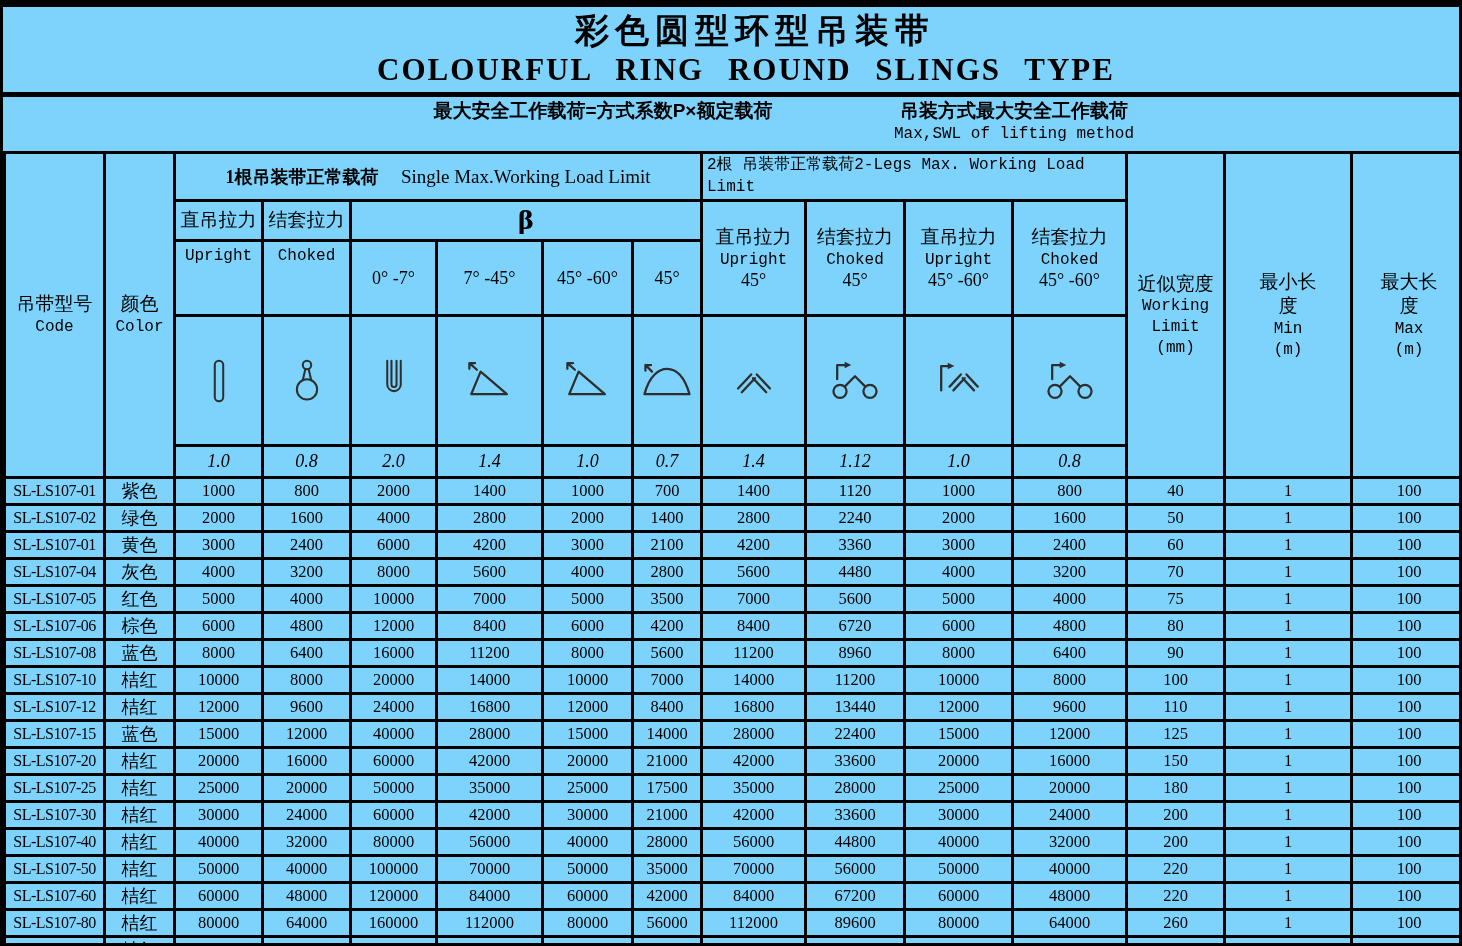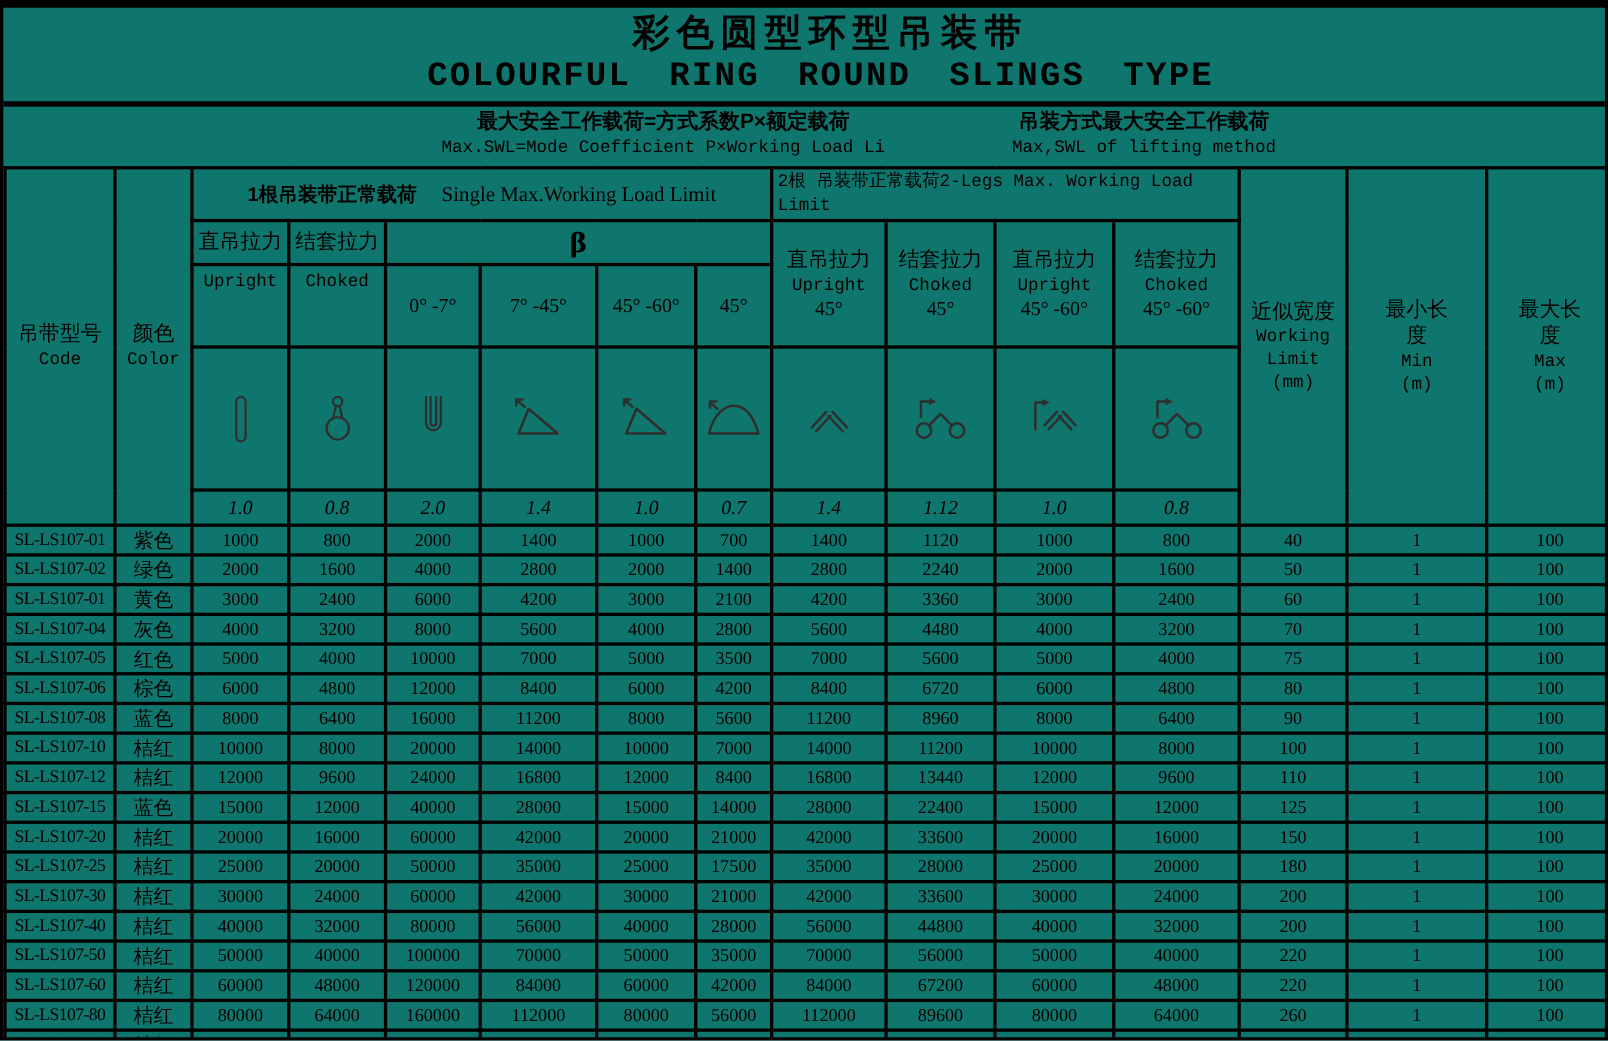--- a/index.html
+++ b/index.html
@@ -1,36 +1,36 @@
 <!DOCTYPE html>
 <html><head>
 <meta charset="utf-8">
 <style>
   html,body{margin:0;padding:0;background:#9a9a9a;}
   .sheet{
-    position:relative;width:1462px;height:946px;background:#0f766e;color:#000;
+    position:relative;width:1462px;height:946px;background:#7dd3fc;color:#000;
     box-sizing:border-box;border-top:7px solid #000;border-left:3px solid #000;
     border-right:3px solid #000;border-bottom:3px solid #000;overflow:hidden;
     font-family:"Liberation Serif",serif;
   }
   .title-block{height:90px;text-align:center;border-bottom:5px solid #000;box-sizing:border-box;padding-top:2px;}
   .title-zh{font-size:34px;font-weight:bold;letter-spacing:6px;text-indent:48px;line-height:1.25;font-family:"Liberation Sans",sans-serif;}
-  .title-en{font-size:31px;font-weight:600;letter-spacing:2px;text-indent:30px;line-height:1.15;font-family:Liberation Mono, monospace;word-spacing:14px;}
+  .title-en{font-size:31px;font-weight:600;letter-spacing:2px;text-indent:30px;line-height:1.15;font-family:Liberation Serif, serif;word-spacing:14px;}
   .subtitle-row{position:relative;height:54px;box-sizing:border-box;}
   .sub{position:absolute;top:2px;text-align:center;}
   .sub-left{left:340px;width:520px;}
-  .sub-right{left:872px;width:330px;}
+  .sub-right{left:846px;width:330px;}
   .sub .zh{font-size:19px;font-weight:bold;font-family:"Liberation Sans",sans-serif;line-height:1.25;white-space:nowrap;}
   .sub .en{font-size:16px;font-family:"Liberation Mono",monospace;line-height:1.45;white-space:nowrap;}
   table.main{width:100%;height:787px;border-collapse:collapse;table-layout:fixed;}
   table.main td{border:3px solid #000;text-align:center;vertical-align:middle;padding:0;overflow:hidden;}
   .zh1{font-size:19px;font-family:"Liberation Sans",sans-serif;line-height:1.3;}
   .en1{font-size:16px;font-family:"Liberation Mono",monospace;line-height:1.3;}
   .g1-title{font-size:18px;}
-  .g1-title .zh{font-family:Liberation Sans, sans-serif;font-weight:600;}
+  .g1-title .zh{font-family:Liberation Serif, serif;font-weight:600;}
   .g1-title .en{font-family:"Liberation Serif",serif;font-size:19px;margin-left:18px;}
   .g2-title{text-align:left !important;vertical-align:top !important;padding:1px 4px !important;
             font-size:16px;font-family:"Liberation Mono",monospace;line-height:1.35;}
   .beta{font-size:24px;font-weight:bold;font-family:"DejaVu Serif",serif;}
   .angle{font-size:18px;}
   .coef{font-size:18px;font-style:italic;}
   .code{font-size:16px;letter-spacing:-0.5px;margin-top:20px;}
   .colorname{font-size:18px;font-family:Liberation Serif, serif;}
   .num{font-size:16.5px;}
   tbody.data td{border-width:3px;}
@@ -44,21 +44,20 @@
 <div class="sheet">
 
   <div class="title-block">
     <div class="title-zh">彩色圆型环型吊装带</div>
     <div class="title-en">COLOURFUL  RING  ROUND  SLINGS  TYPE</div>
   </div>
 
   <div class="subtitle-row">
     <div class="sub sub-left">
       <div class="zh">最大安全工作载荷=方式系数P×额定载荷</div>
-      <div class="en">Max.SWL=Mode Coefficient P×Working Load Li</div>
     </div>
     <div class="sub sub-right">
       <div class="zh">吊装方式最大安全工作载荷</div>
       <div class="en">Max,SWL of lifting method</div>
     </div>
   </div>
 
   <table class="main">
     <colgroup>
       <col style="width:100px">

